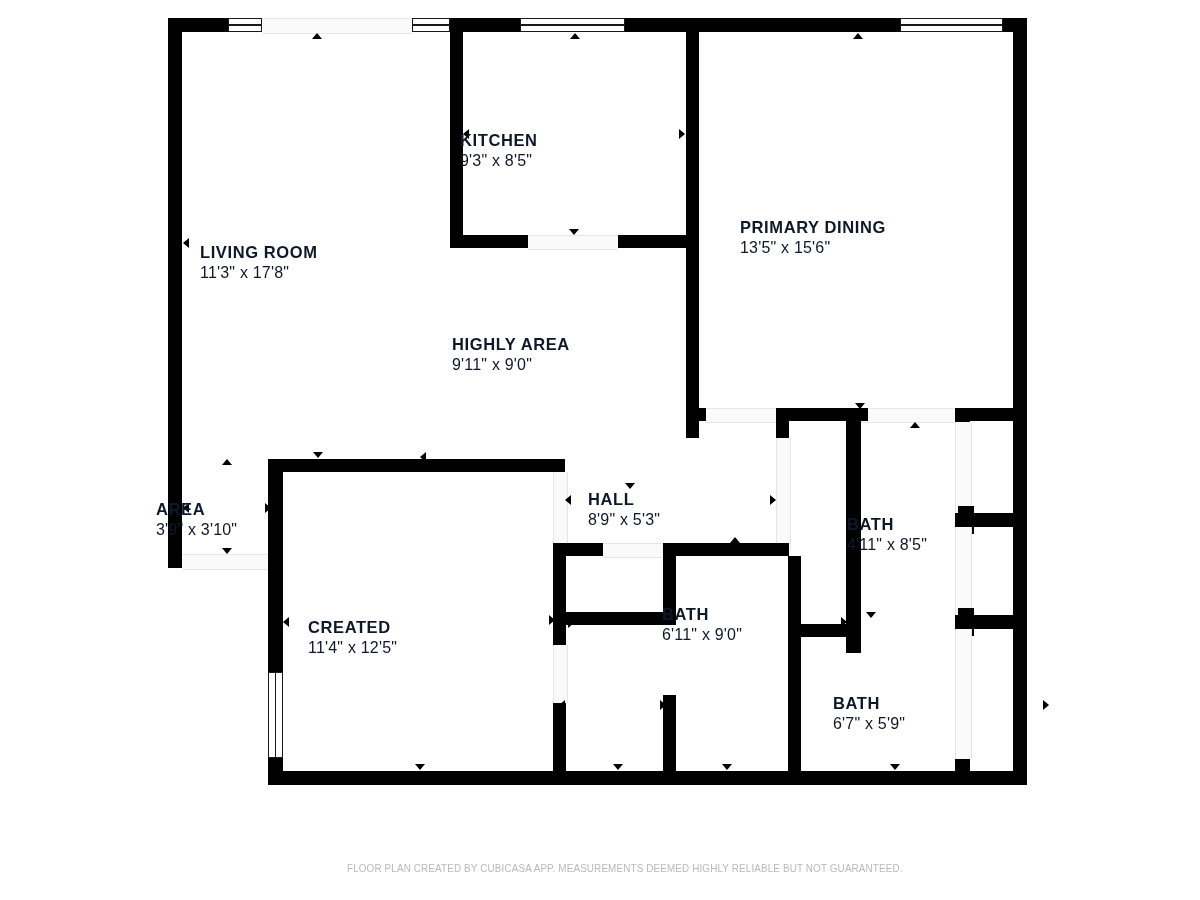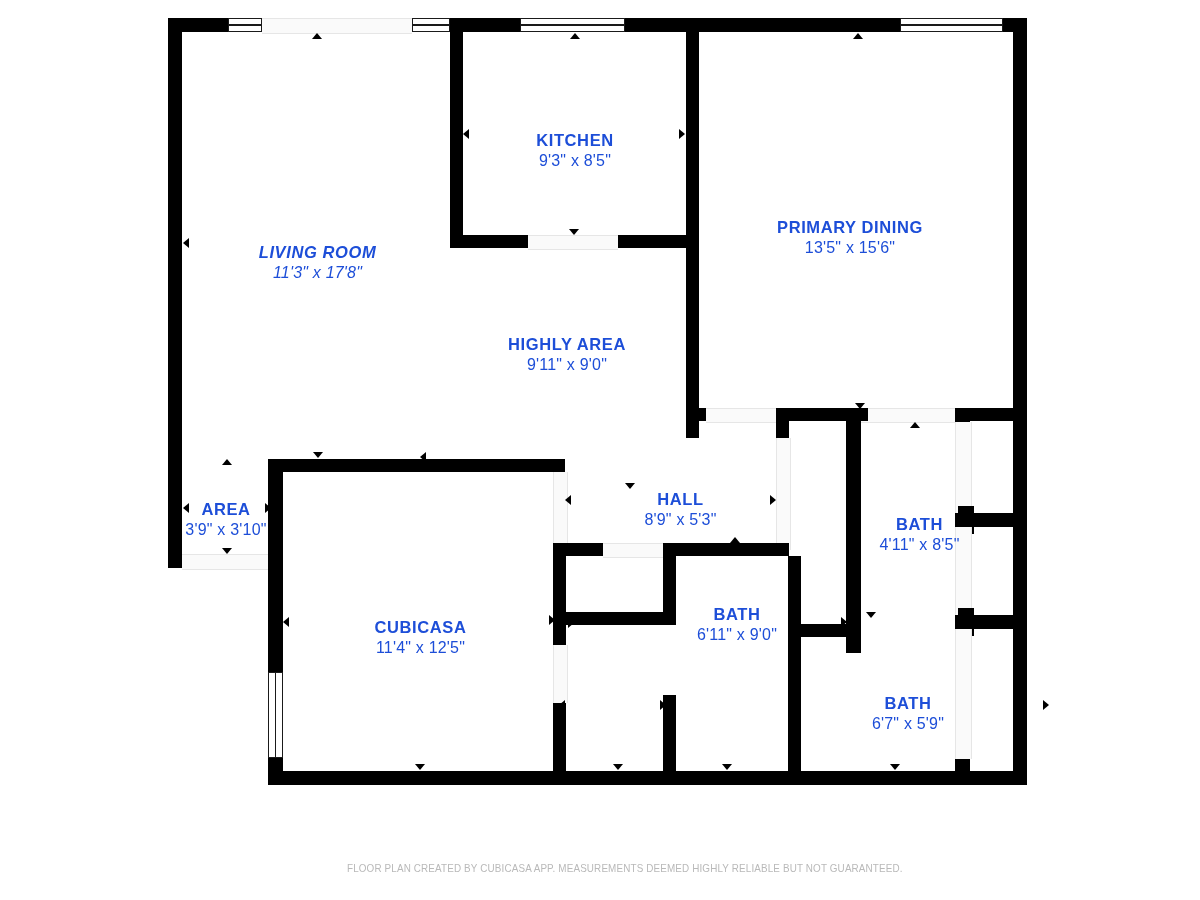--- a/index.html
+++ b/index.html
@@ -20,21 +20,21 @@
   .win-h{position:absolute;background:#fff;border:1.5px solid #1a1a1a;
          box-sizing:border-box;}
   .win-h:after{content:"";position:absolute;left:0;right:0;top:50%;
          height:1.5px;margin-top:-0.75px;background:#1a1a1a;}
   .win-v{position:absolute;background:#fff;border:1.5px solid #1a1a1a;
          box-sizing:border-box;}
   .win-v:after{content:"";position:absolute;top:0;bottom:0;left:50%;
          width:1.5px;margin-left:-0.75px;background:#1a1a1a;}
 
   
-  .room{position:absolute;text-align:center;color:#1d4ed8;
+  .room{position:absolute;color:#0f172a;
         line-height:1.30;white-space:nowrap;}
   .room .nm{font-size:16.5px;font-weight:600;letter-spacing:.6px;}
   .room .dm{font-size:16px;font-weight:400;letter-spacing:.2px;}
 
   
   .mk{position:absolute;width:0;height:0;}
   .mk.up{border-left:5px solid transparent;border-right:5px solid transparent;
          border-bottom:6px solid #000;}
   .mk.dn{border-left:5px solid transparent;border-right:5px solid transparent;
          border-top:6px solid #000;}
@@ -160,21 +160,21 @@
   <div class="mk rt" style="left:841px;top:617px;"></div>
   <div class="mk dn" style="left:722px;top:764px;"></div>
   <div class="mk lf" style="left:559px;top:700px;"></div>
   <div class="mk rt" style="left:660px;top:700px;"></div>
   <div class="mk dn" style="left:613px;top:764px;"></div>
   <div class="mk rt" style="left:1043px;top:700px;"></div>
   <div class="mk dn" style="left:890px;top:764px;"></div>
   <div class="mk up" style="left:812px;top:629px;"></div>
   <div class="mk dn" style="left:866px;top:612px;"></div>
 
-  <div class="room" style="left:200px;top:242px;width:235px;font-style:italic;">
+  <div class="room" style="left:200px;top:242px;width:235px;">
     <div class="nm">LIVING ROOM</div>
     <div class="dm">11'3" x 17'8"</div>
   </div>
 
   <div class="room" style="left:460px;top:130px;width:230px;">
     <div class="nm">KITCHEN</div>
     <div class="dm">9'3" x 8'5"</div>
   </div>
 
   <div class="room" style="left:740px;top:217px;width:220px;">
@@ -196,21 +196,21 @@
     <div class="nm">HALL</div>
     <div class="dm">8'9" x 5'3"</div>
   </div>
 
   <div class="room" style="left:847px;top:514px;width:145px;">
     <div class="nm">BATH</div>
     <div class="dm">4'11" x 8'5"</div>
   </div>
 
   <div class="room" style="left:308px;top:617px;width:225px;">
-    <div class="nm">CUBICASA</div>
+    <div class="nm">CREATED</div>
     <div class="dm">11'4" x 12'5"</div>
   </div>
 
   <div class="room" style="left:662px;top:604px;width:150px;">
     <div class="nm">BATH</div>
     <div class="dm">6'11" x 9'0"</div>
   </div>
 
 
   <div class="room" style="left:833px;top:693px;width:150px;">

